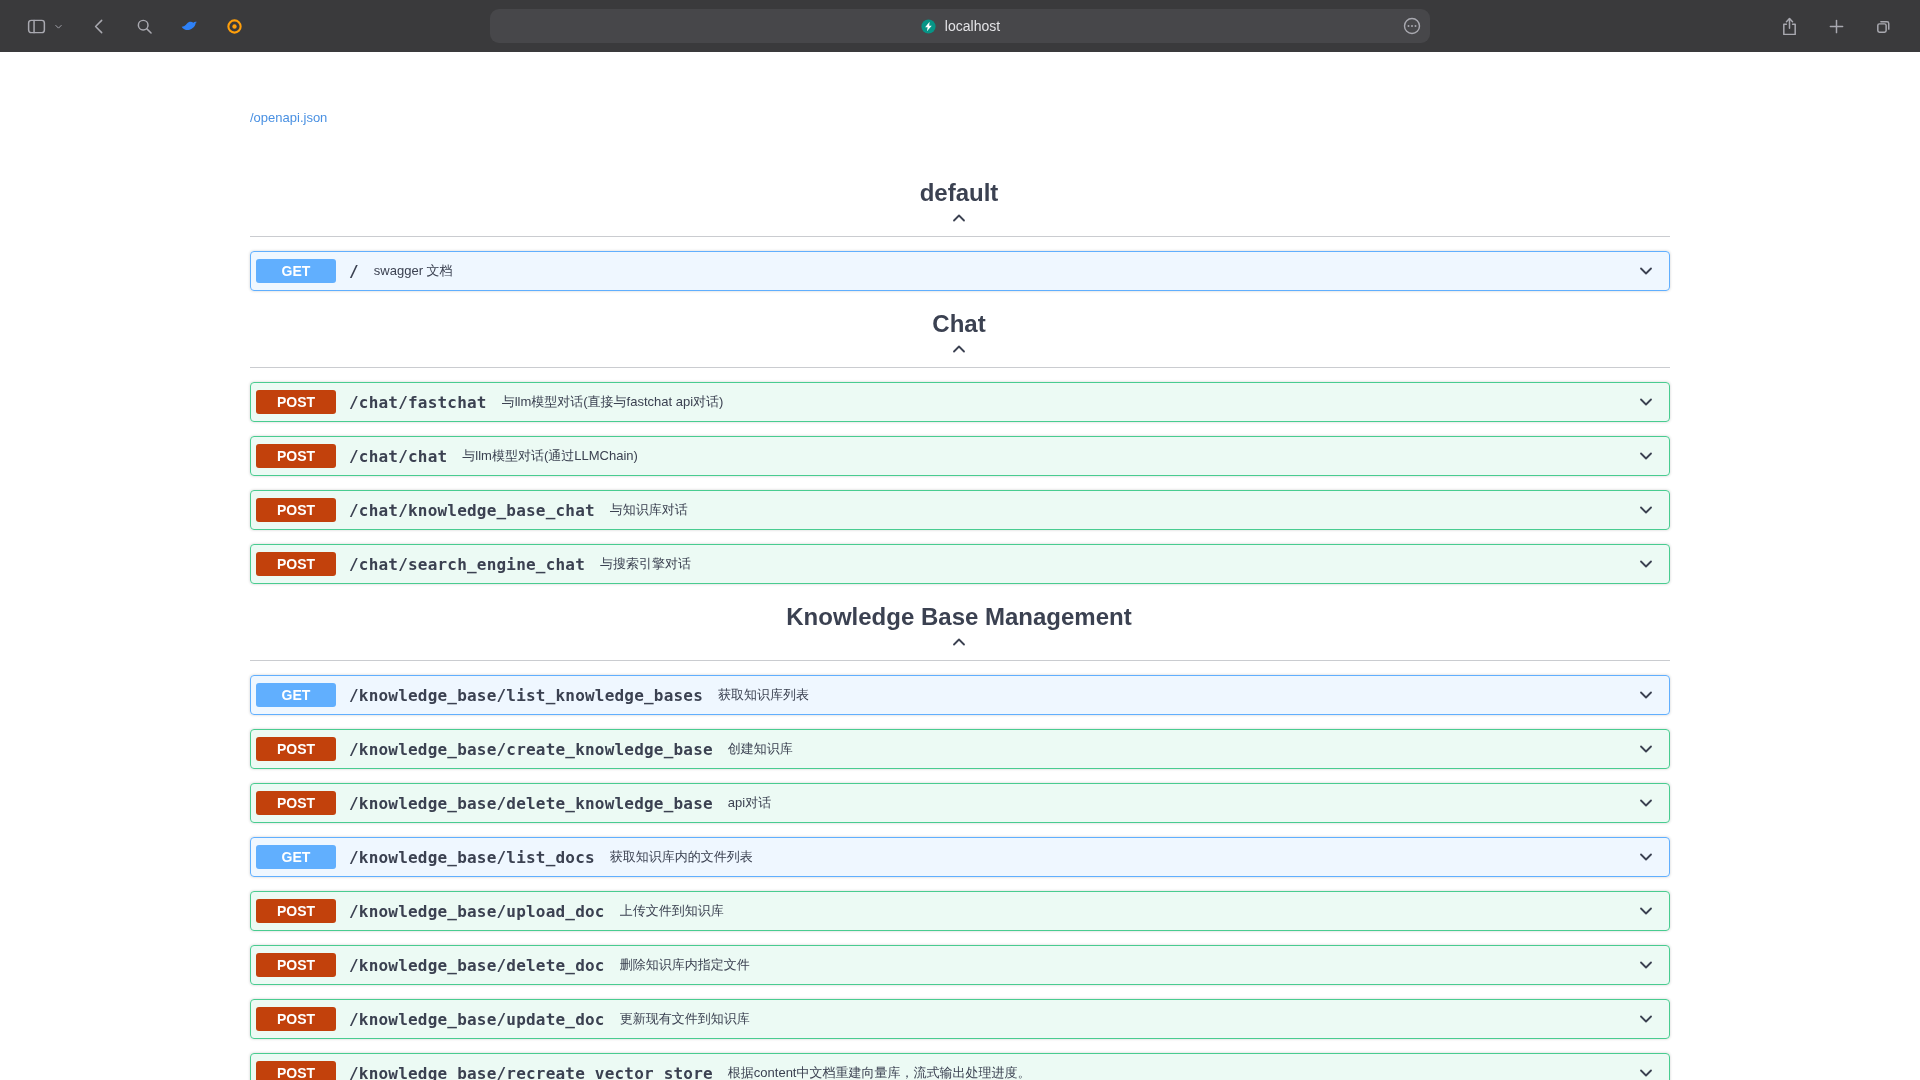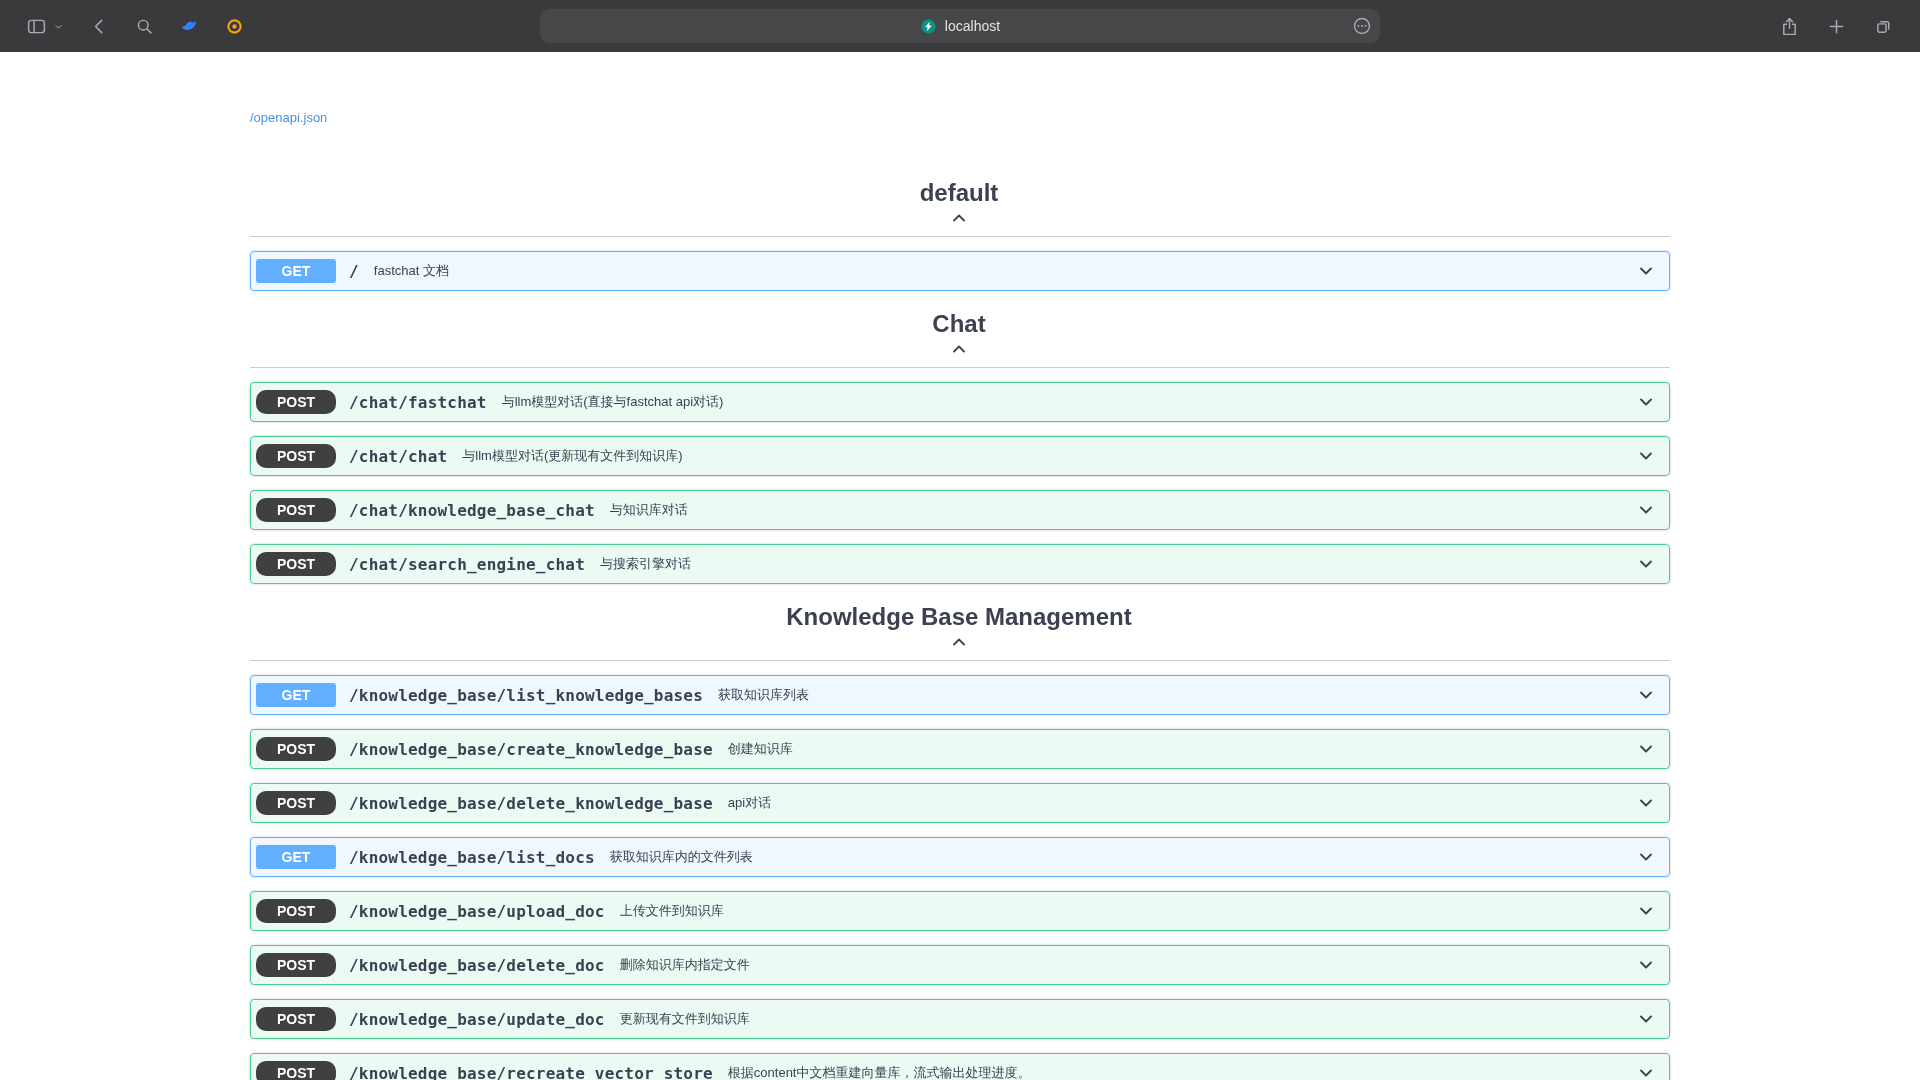--- a/index.html
+++ b/index.html
@@ -24,21 +24,21 @@
     position: absolute; right: 26px; top: 0; height: 52px;
     display: flex; align-items: center; gap: 26px;
   }
   .ticon { width: 21px; height: 21px; fill: none; stroke: #a9a9b0;
     stroke-width: 1.7; stroke-linecap: round; stroke-linejoin: round; display: block; }
   .ticon.small { width: 13px; height: 13px; }
   .iconbtn { display: flex; align-items: center; justify-content: center; cursor: pointer; }
 
   .urlbar {
     position: absolute; left: 50%; top: 9px; transform: translateX(-50%);
-    width: 840px; height: 34px; background: #47474a; border-radius: 9px;
+    width: 940px; height: 34px; background: #47474a; border-radius: 9px;
     display: flex; align-items: center; justify-content: center; cursor: text;
   }
   .urlbar .favicon { width: 17px; height: 17px; display: block; }
   .urlbar .url-text { color: #e3e3e6; font-size: 14px; margin-left: 8px; }
   .urlbar .ext-btn { position: absolute; right: 8px; top: 7px; }
   .urlbar .ext-btn svg { width: 20px; height: 20px; display: block; }
 
   
   .page { background: #fff; }
   .wrap { width: 1460px; margin: 0 auto; padding: 0 20px; }
@@ -69,21 +69,21 @@
     border: 1px solid; border-radius: 4px; box-shadow: 0 0 3px rgba(0,0,0,.19);
     cursor: pointer;
   }
   .opblock.get  { background: rgba(97,175,254,.1);  border-color: #61affe; }
   .opblock.post { background: rgba(73,204,144,.1); border-color: #49cc90; }
   .method {
     min-width: 80px; padding: 4px 0; margin-left: 5px; text-align: center;
     border-radius: 3px; color: #fff; font-weight: bold; font-size: 14px;
   }
   .opblock.get  .method { background: #61affe; }
-  .opblock.post .method { background: #404040; border-radius: 10px; }
+  .opblock.post .method { background: #c2410c; }
   .path { margin-left: 13px; font-family: "DejaVu Sans Mono", monospace;
     font-weight: bold; font-size: 16px; color: #3b4151; letter-spacing: .2px; }
   .desc { margin-left: 15px; font-size: 13px; color: #3b4151; }
   .row-chev { margin-left: auto; margin-right: 13px; }
 </style>
 </head>
 <body>
 
 <div class="chrome">
   <div class="left">
@@ -177,21 +177,21 @@
       <span class="chev">
         <svg viewBox="0 0 24 24">
                 <polyline points="6 15 12 9 18 15"></polyline>
               </svg>
       </span>
     </div>
     <div class="section-body">
   <div class="opblock get">
     <span class="method">GET</span>
     <span class="path">/</span>
-    <span class="desc">fastchat 文档</span>
+    <span class="desc">swagger 文档</span>
     <span class="chev row-chev">
       <svg viewBox="0 0 24 24">
                   <polyline points="6 9 12 15 18 9"></polyline>
                 </svg>
     </span>
   </div>
 </div>
   </section>
 
   <section class="section">
@@ -211,21 +211,21 @@
     <span class="chev row-chev">
       <svg viewBox="0 0 24 24">
                   <polyline points="6 9 12 15 18 9"></polyline>
                 </svg>
     </span>
   </div>
 
   <div class="opblock post">
     <span class="method">POST</span>
     <span class="path">/chat/chat</span>
-    <span class="desc">与llm模型对话(更新现有文件到知识库)</span>
+    <span class="desc">与llm模型对话(通过LLMChain)</span>
     <span class="chev row-chev">
       <svg viewBox="0 0 24 24">
                   <polyline points="6 9 12 15 18 9"></polyline>
                 </svg>
     </span>
   </div>
 
   <div class="opblock post">
     <span class="method">POST</span>
     <span class="path">/chat/knowledge_base_chat</span>

